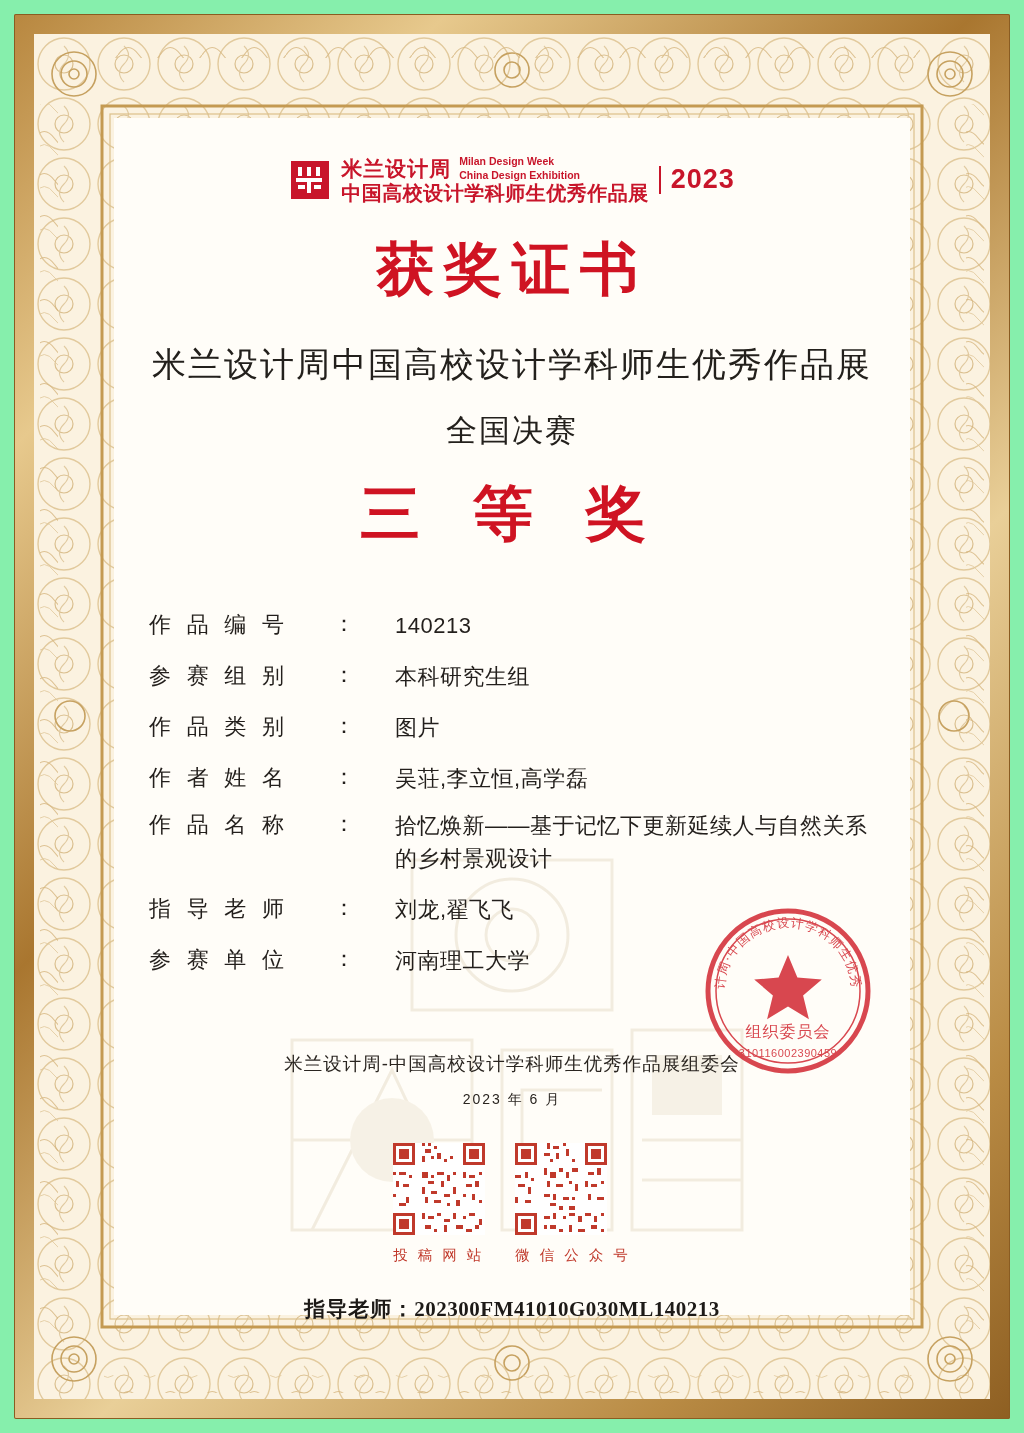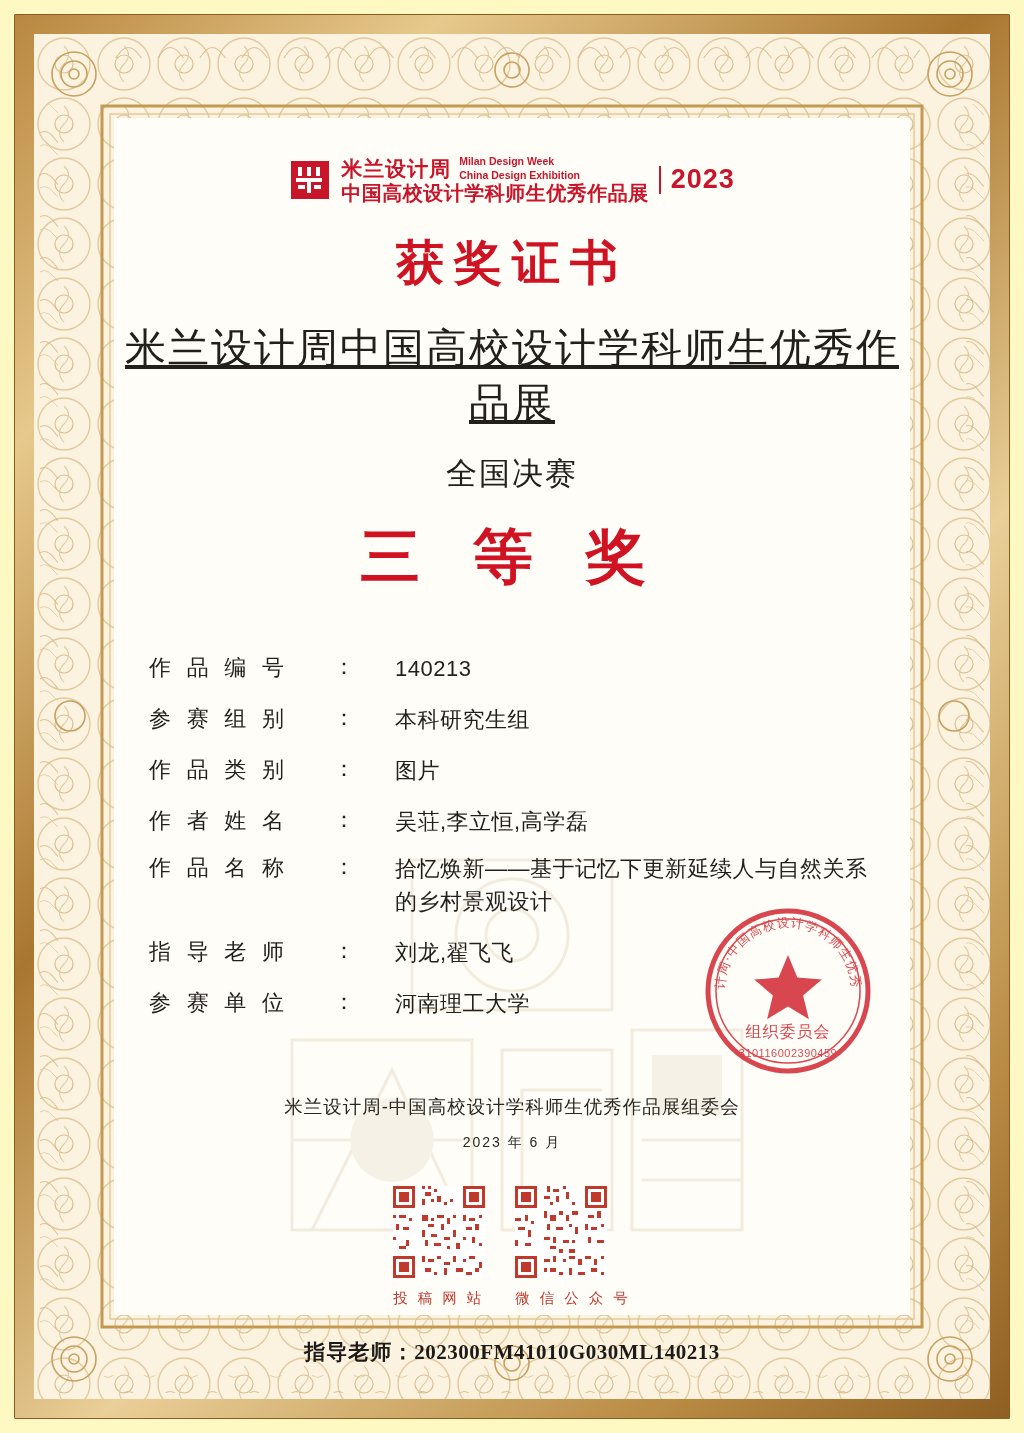--- a/index.html
+++ b/index.html
@@ -8,21 +8,21 @@
     background: #fdf8ef;
   }
   body {
     font-family: "Liberation Sans", sans-serif;
   }
   .page {
     position: relative;
     width: 1024px;
     height: 1433px;
     margin: 0 auto;
-    background: #fef9c3;
+    background: #86efac;
     overflow: hidden;
   }
 
   
   .border-outer {
     position: absolute;
     left: 14px; top: 14px; right: 14px; bottom: 14px;
     background:
       linear-gradient(135deg, #b8873f 0%, #e7c98d 18%, #a9762f 40%, #e9cf98 62%, #b98b44 85%, #8e5f22 100%);
     border-radius: 2px;
@@ -93,32 +93,31 @@
     letter-spacing: 1px;
   }
   .logo-bar {
     width: 2px;
     height: 28px;
     background: #c8152a;
   }
 
   .title-main {
     margin-top: 26px;
-    font-size: 48px;
+    font-size: 58px;
     font-weight: bold;
     color: #cf1322;
     letter-spacing: 10px;
     font-family: "DejaVu Sans", "Liberation Sans", sans-serif;
   }
   .subtitle-1 {
-    margin-top: 26px;
-    font-size: 41px;
+    margin-top: 33px;
+    font-size: 34px;
     color: #23201c;
     letter-spacing: 2px;
-    text-decoration: underline;
   }
   .subtitle-2 {
     margin-top: 22px;
     font-size: 31px;
     color: #23201c;
     letter-spacing: 2px;
   }
   .award {
     margin-top: 22px;
     font-size: 60px;

